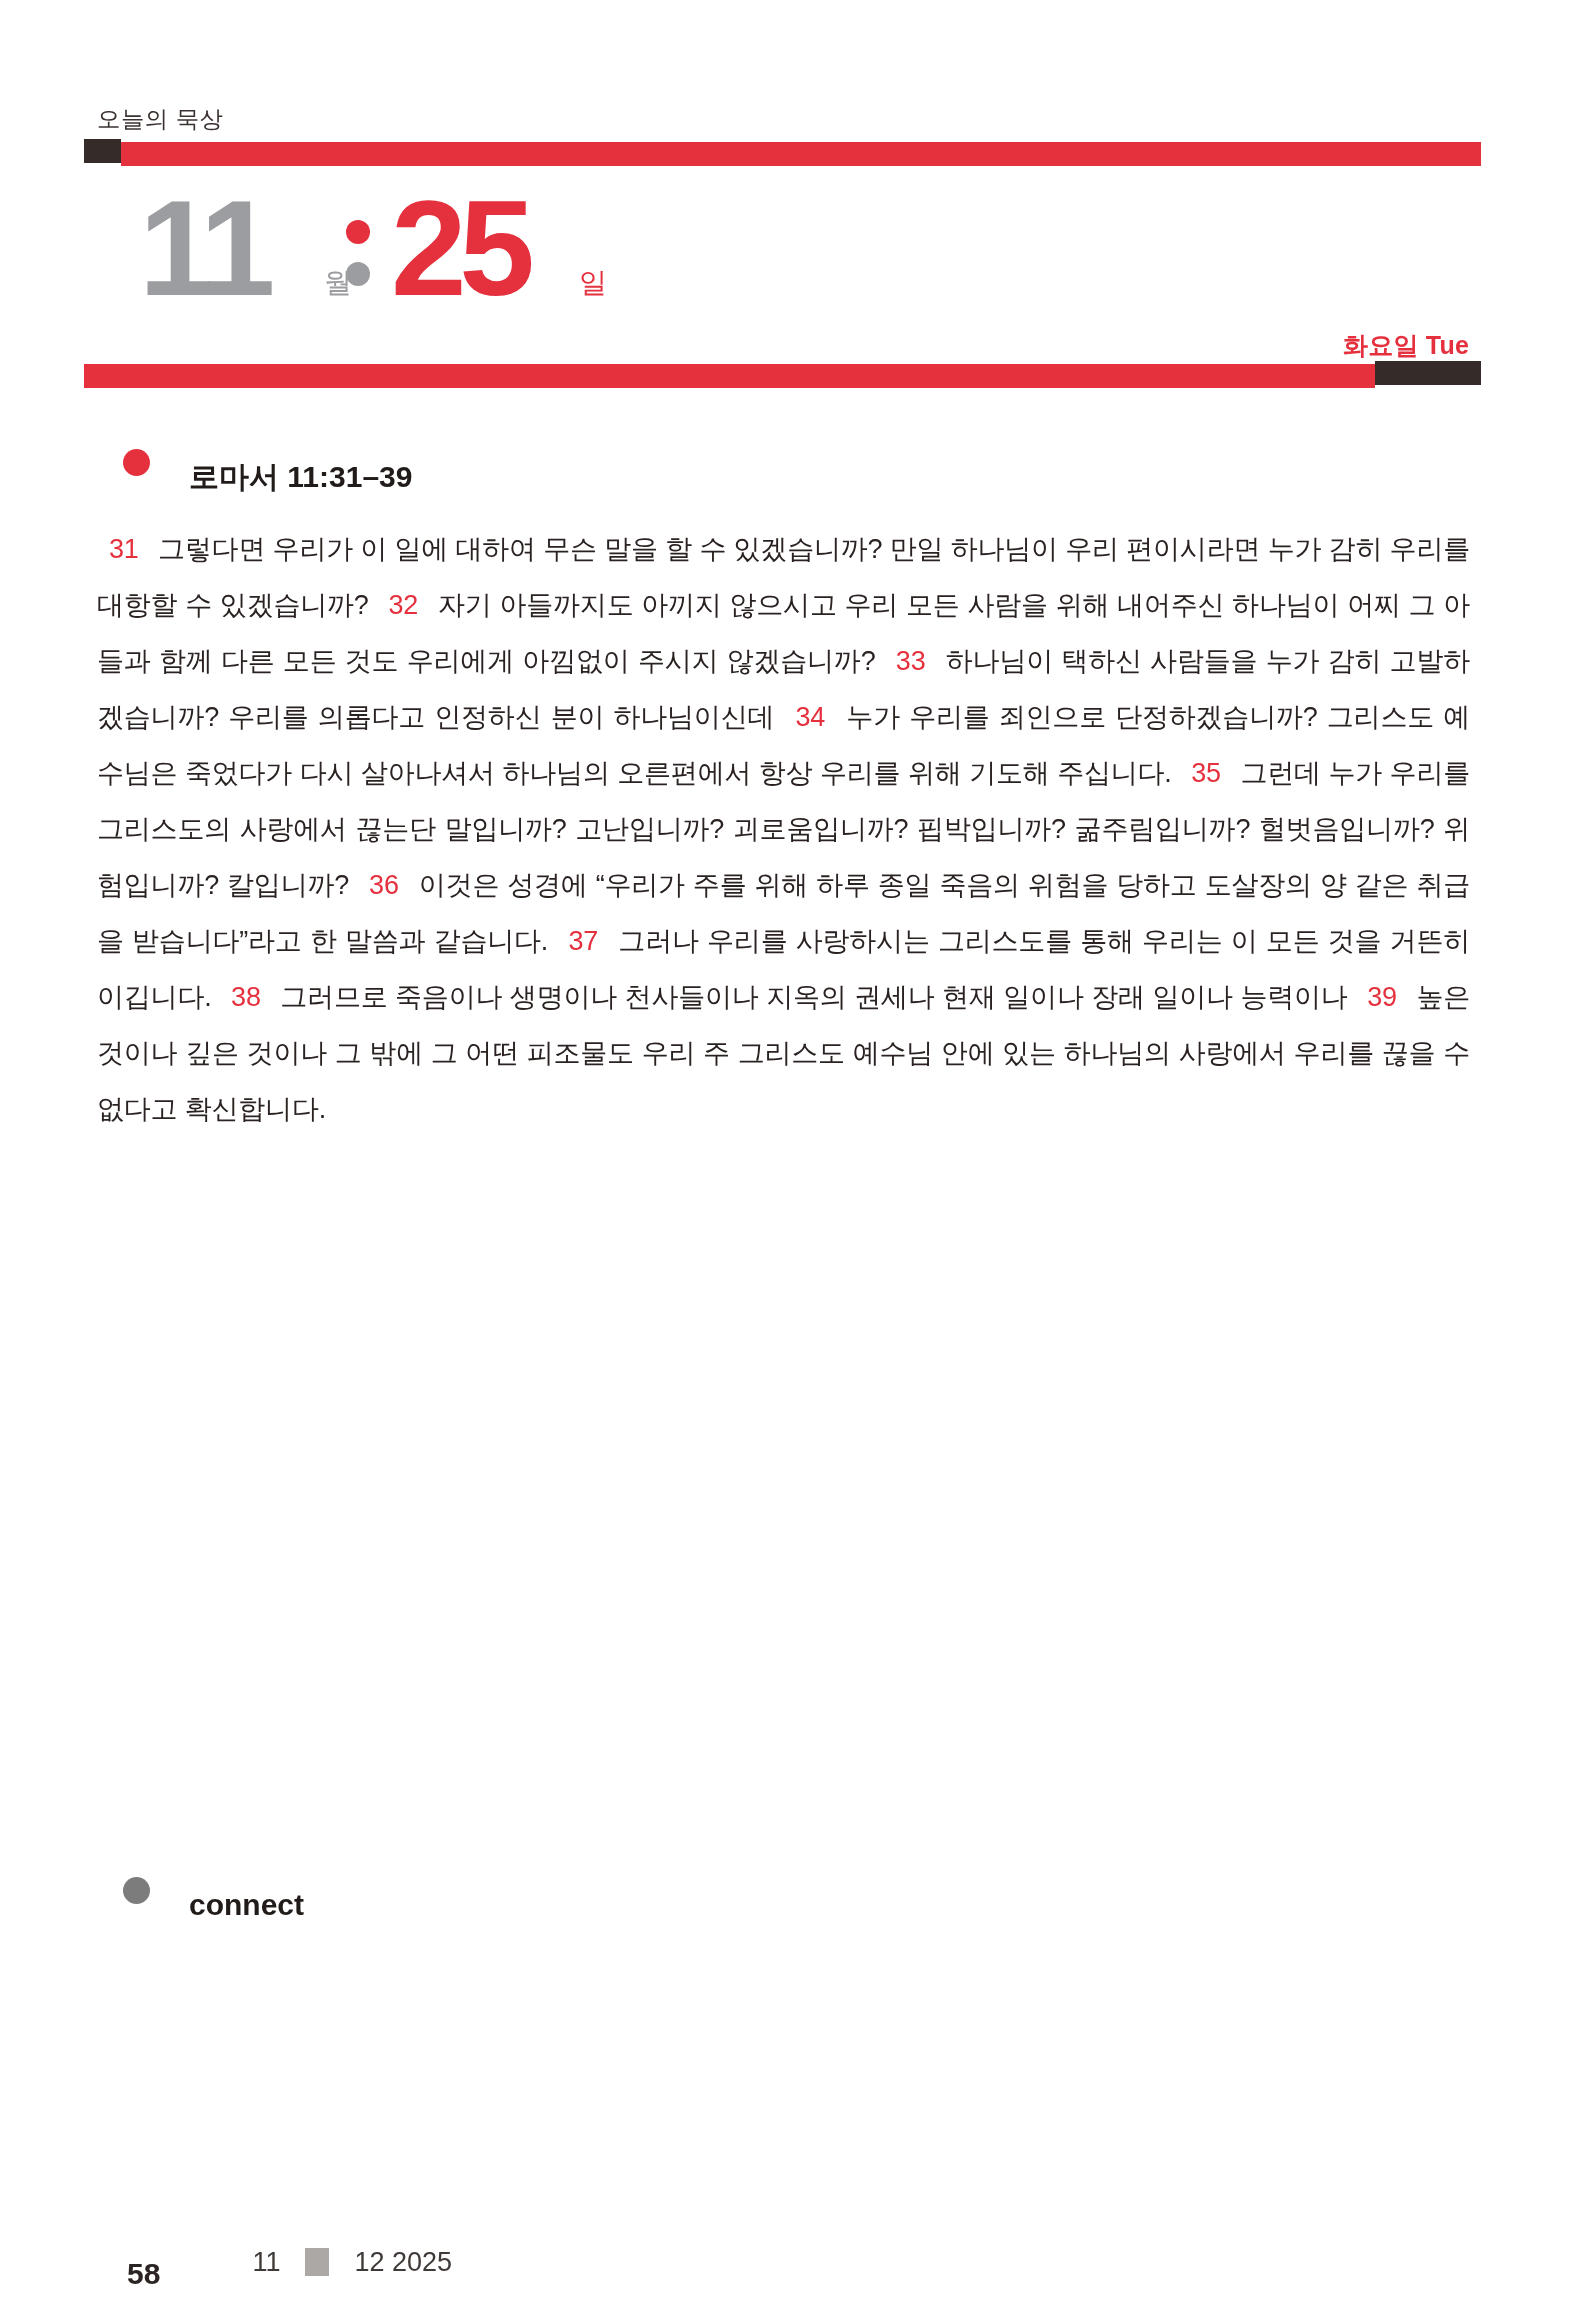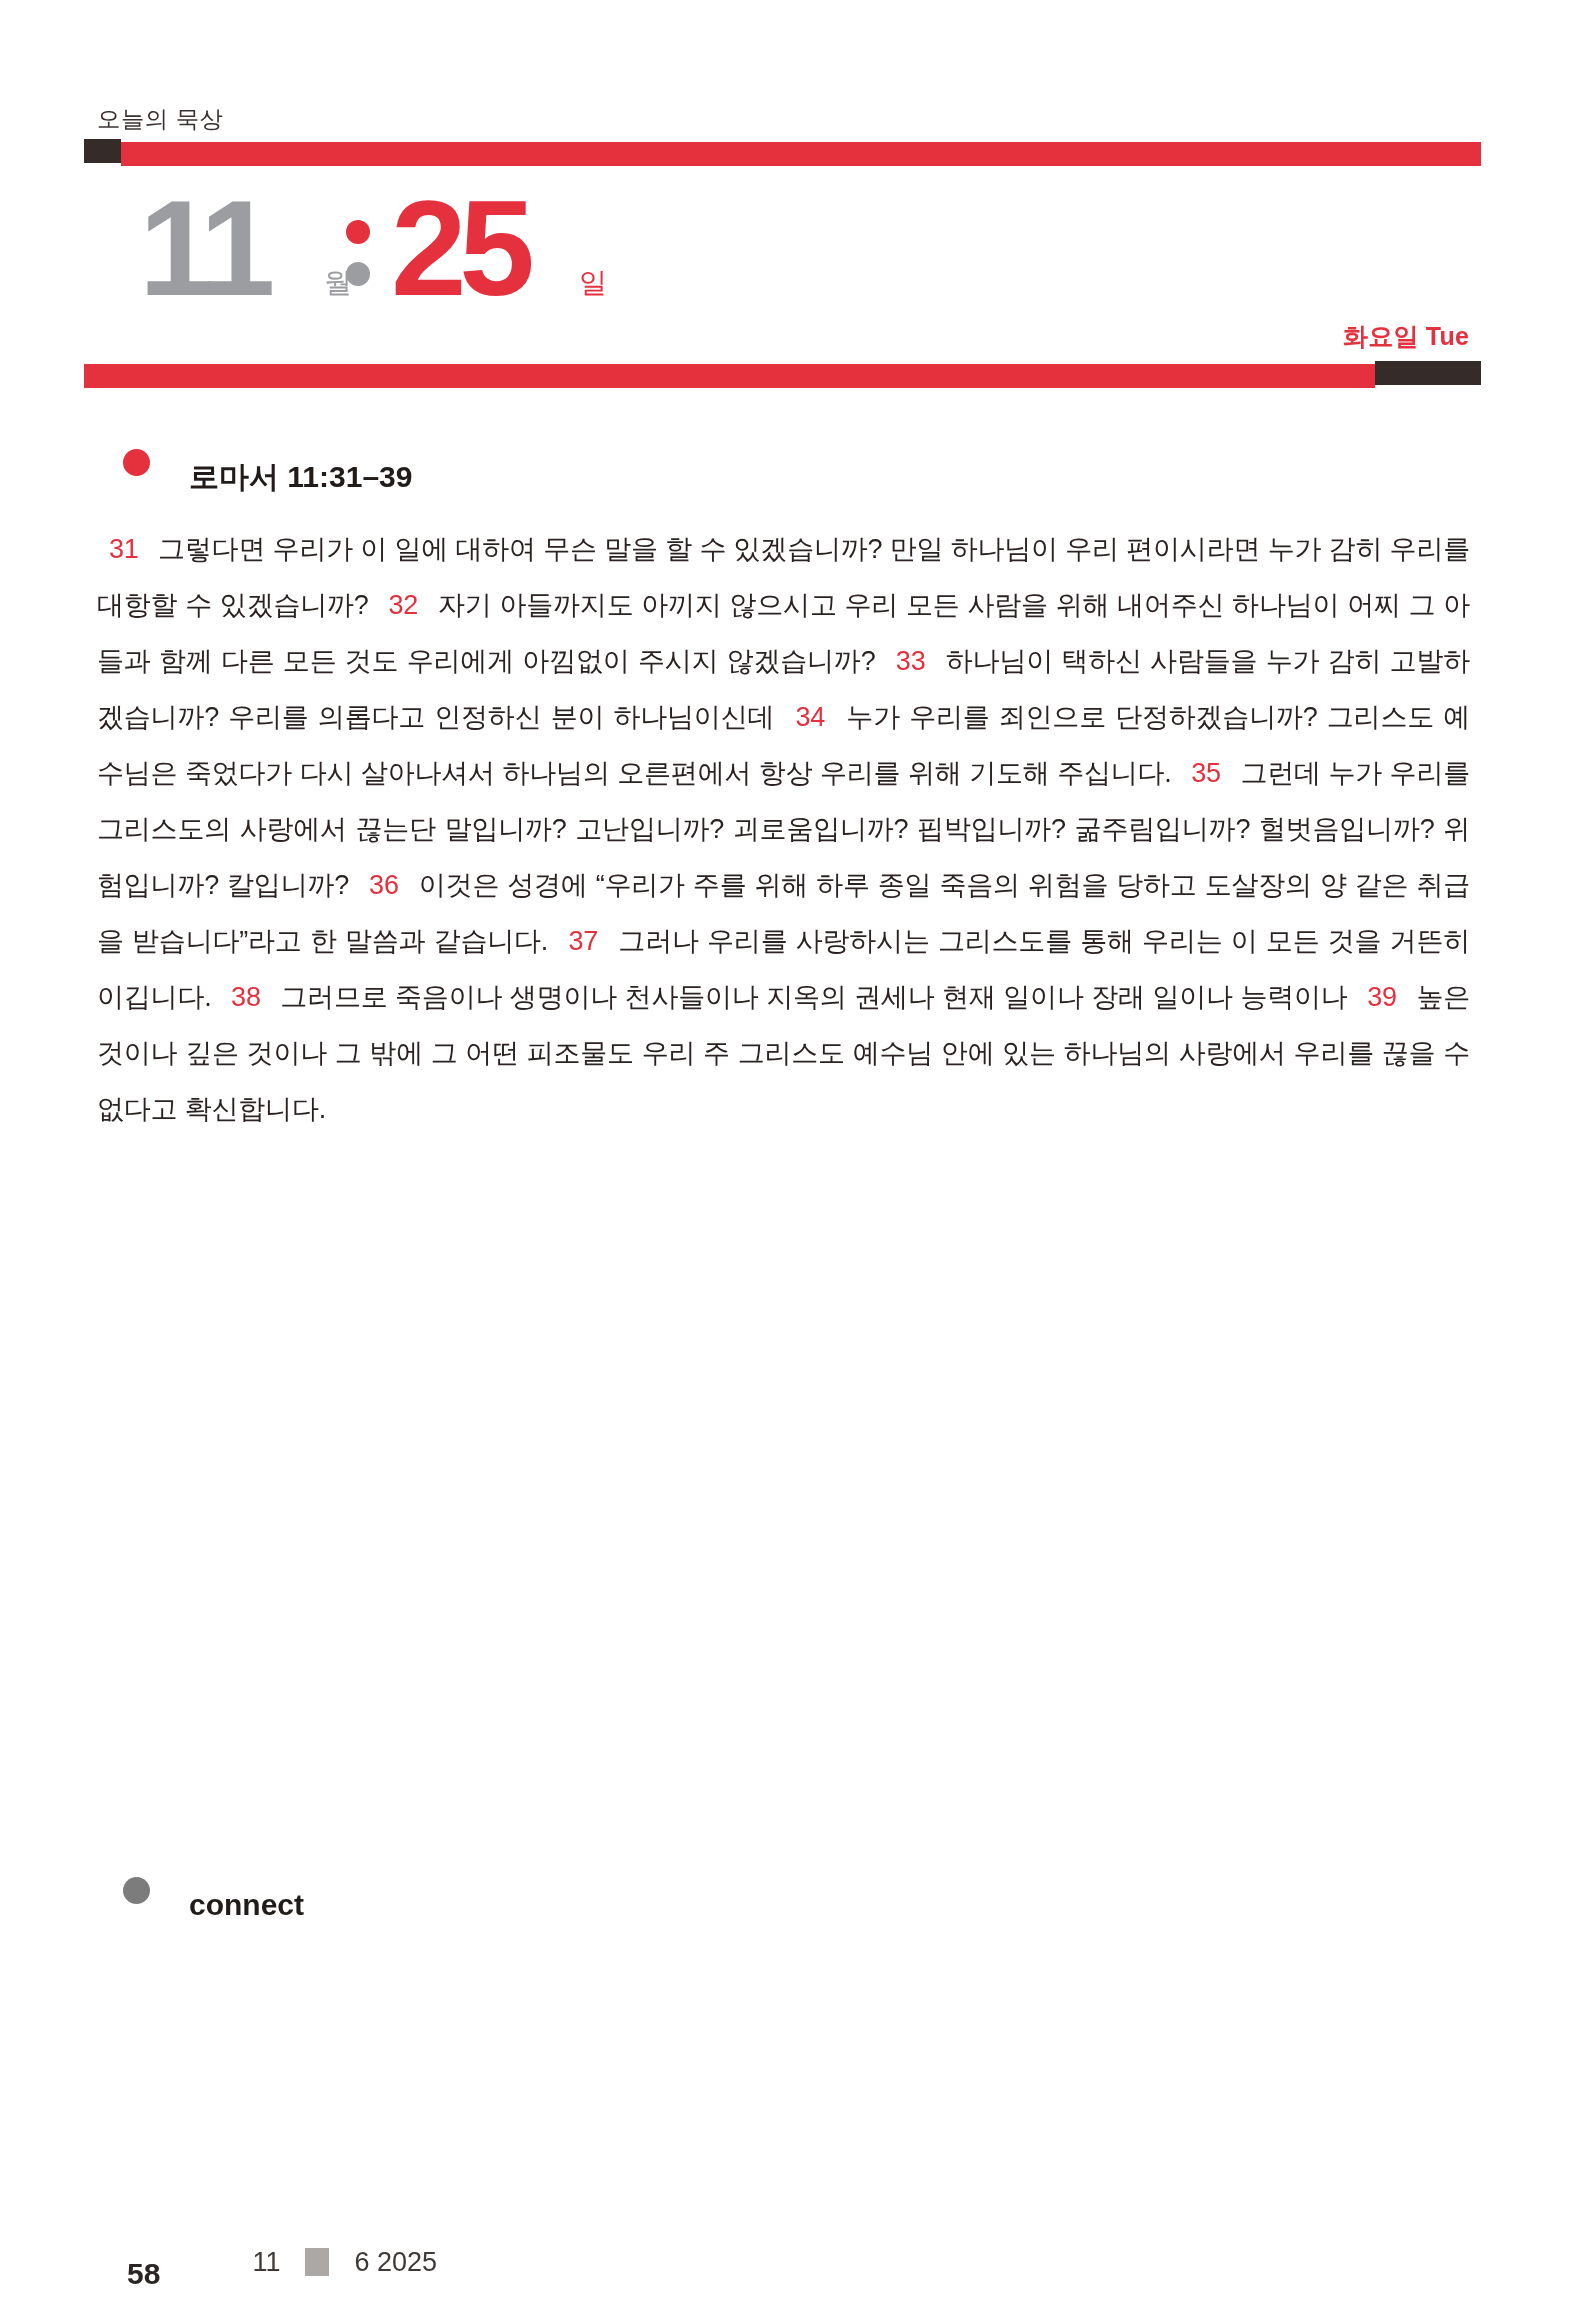--- a/index.html
+++ b/index.html
@@ -28,21 +28,21 @@
   .date-num { position:absolute; font-weight:700; font-size:136px; line-height:1;
               letter-spacing:-7.5px; }
   .num-month { left:115px; top:156px; color:var(--muted,#9c9da0); }
   .num-day   { left:367px; top:156px; color:var(--accent,#e5303e); }
   .date-unit { position:absolute; font-size:28px; line-height:1; font-weight:500; }
   .unit-month { left:300px; top:245px; color:var(--muted,#9c9da0); }
   .unit-day   { left:555px; top:245px; color:var(--accent,#e5303e); }
   .colon-dot { position:absolute; left:334px; width:12px; height:12px; border-radius:50%; }
   .colon-dot.top { top:208px; background:var(--accent,#e5303e); }
   .colon-dot.bottom { top:250px; background:var(--muted,#9c9da0); }
-  .weekday { position:absolute; right:109px; top:296px; font-size:25px; font-weight:700;
+  .weekday { position:absolute; right:109px; top:305px; font-size:25px; font-weight:700;
              color:var(--accent,#e5303e); letter-spacing:0.2px; }
 
   
   .section-header { position:absolute; left:111px; height:37px; }
   .bullet { position:absolute; left:0; top:2.8px; width:27px; height:27px; border-radius:50%; }
   .bullet-red  { background:var(--accent,#e5303e); }
   .bullet-gray { background:var(--bullet-gray,#7d7c7c); }
   .section-title { position:absolute; left:54px; top:0; font-size:30px; line-height:37px;
                    font-weight:700; color:#211c1a; letter-spacing:0; white-space:nowrap; }
   .scripture-header { top:434px; }
@@ -99,18 +99,18 @@
   <div class="section-header connect-header">
     <span class="bullet bullet-gray"></span>
     <h2 class="section-title">connect</h2>
   </div>
 
   <div class="footer">
     <span class="page-num">58</span>
     <span class="issue">
       <span>11</span>
       <span class="issue-sep"></span>
-      <span>6 2025</span>
+      <span>12 2025</span>
     </span>
   </div>
 
 </div>
 
 
 </body></html>

